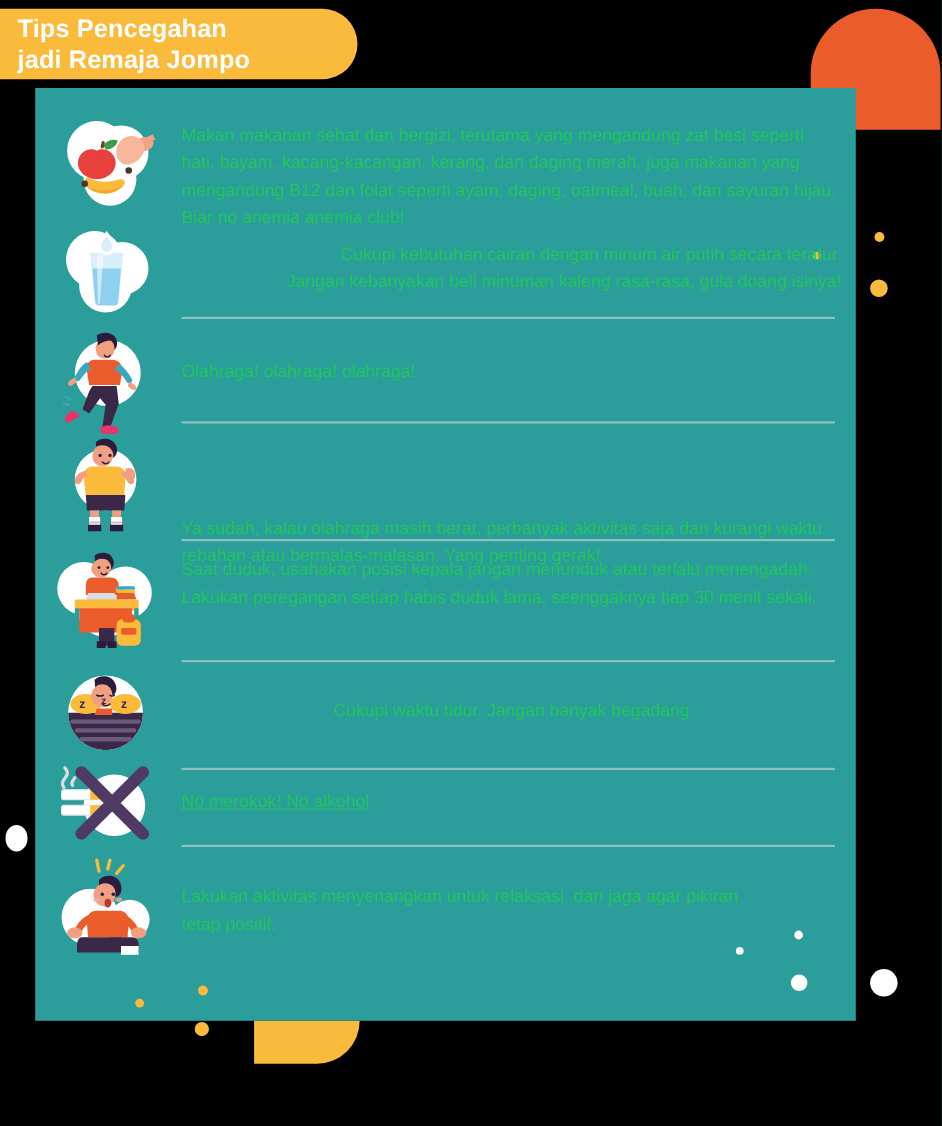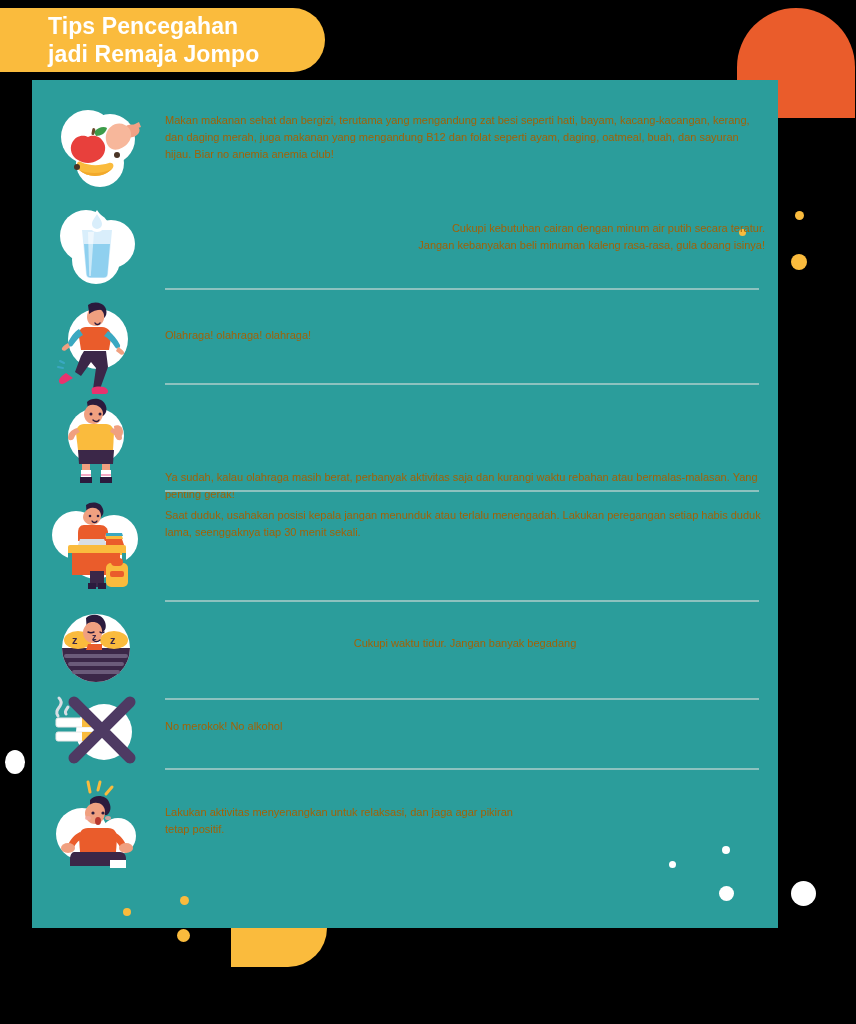--- a/index.html
+++ b/index.html
@@ -10,29 +10,29 @@
   .orange-arch{position:absolute;left:737px;top:8px;width:118px;height:110px;
       background:#ea5c2b;border-radius:59px 59px 0 0;}
   .yellow-bottom{position:absolute;left:231px;top:928px;width:96px;height:39px;
       background:#fabb3d;border-radius:0 0 46px 0;}
   .panel{position:absolute;left:32px;top:80px;width:746px;height:848px;
       background:#2b9d9b;}
   .title-banner{position:absolute;left:0;top:8px;width:325px;height:64px;
       background:#fabb3d;border-radius:0 34px 34px 0;
       display:flex;align-items:center;}
   .title-text{color:#ffffff;font-size:23px;font-weight:bold;line-height:1.22;
-      padding-left:48px;letter-spacing:.1px;white-space:pre-line;}
+      padding-left:16px;letter-spacing:.1px;white-space:pre-line;}
 
   .dot{position:absolute;border-radius:50%;}
 
   
   .list{position:absolute;left:32px;top:80px;width:746px;height:848px;}
   .row{position:absolute;left:0;width:746px;}
   .icon-wrap{position:absolute;left:16px;top:0;width:96px;height:96px;}
-  .txt{position:absolute;left:133px;color:#a16207;font-size:11px;
+  .txt{position:absolute;left:133px;color:#22c55e;font-size:16px;
       line-height:1.56;font-weight:500;width:600px;white-space:pre-line;}
   .rule{position:absolute;left:133px;width:594px;height:2px;
       background:#9fc9c6;opacity:.85;}
 
   svg{display:block;overflow:visible;}
 </style>
 </head>
 <body>
 
 <div class="orange-arch"></div>
@@ -203,21 +203,21 @@
         <circle cx="56" cy="42" r="28" fill="#ffffff"></circle>
         <rect x="8" y="28" width="40" height="9" rx="2" fill="#ffffff" stroke="#e8e8e8"></rect>
         <rect x="8" y="42" width="40" height="9" rx="2" fill="#ffffff" stroke="#e8e8e8"></rect>
         <rect x="34" y="28" width="14" height="9" fill="#fabb3d"></rect>
         <rect x="34" y="42" width="14" height="9" fill="#fabb3d"></rect>
         <path d="M10 26c-3-4 0-7 2-10s1-6-1-8" stroke="#d8dee4" stroke-width="3" fill="none" stroke-linecap="round"></path>
         <path d="M18 24c-2-3 1-5 2-7" stroke="#d8dee4" stroke-width="3" fill="none" stroke-linecap="round"></path>
         <path d="M26 12l56 56M82 12L26 68" stroke="#4e3a63" stroke-width="11" stroke-linecap="round"></path>
       </svg>
     </div>
-    <div class="txt" style="top:28px;">No merokok! No alkohol</div>
+    <div class="txt" style="top:28px;text-decoration:underline;">No merokok! No alkohol</div>
     <div class="rule" style="top:78px;"></div>
   </div>
 
   <div class="row" style="top:700px;">
     <div class="icon-wrap">
       <svg width="96" height="96" viewBox="0 0 96 96">
         <circle cx="34" cy="54" r="26" fill="#ffffff"></circle>
         <circle cx="70" cy="56" r="18" fill="#ffffff"></circle>
         <path d="M42 12l-2-10M50 10l2-8M58 14l6-7" stroke="#fabb3d" stroke-width="3" stroke-linecap="round"></path>
         <path d="M42 20c5-6 16-5 19 2 3 6 1 11-2 13l-17 1z" fill="#2b1b3d"></path>

